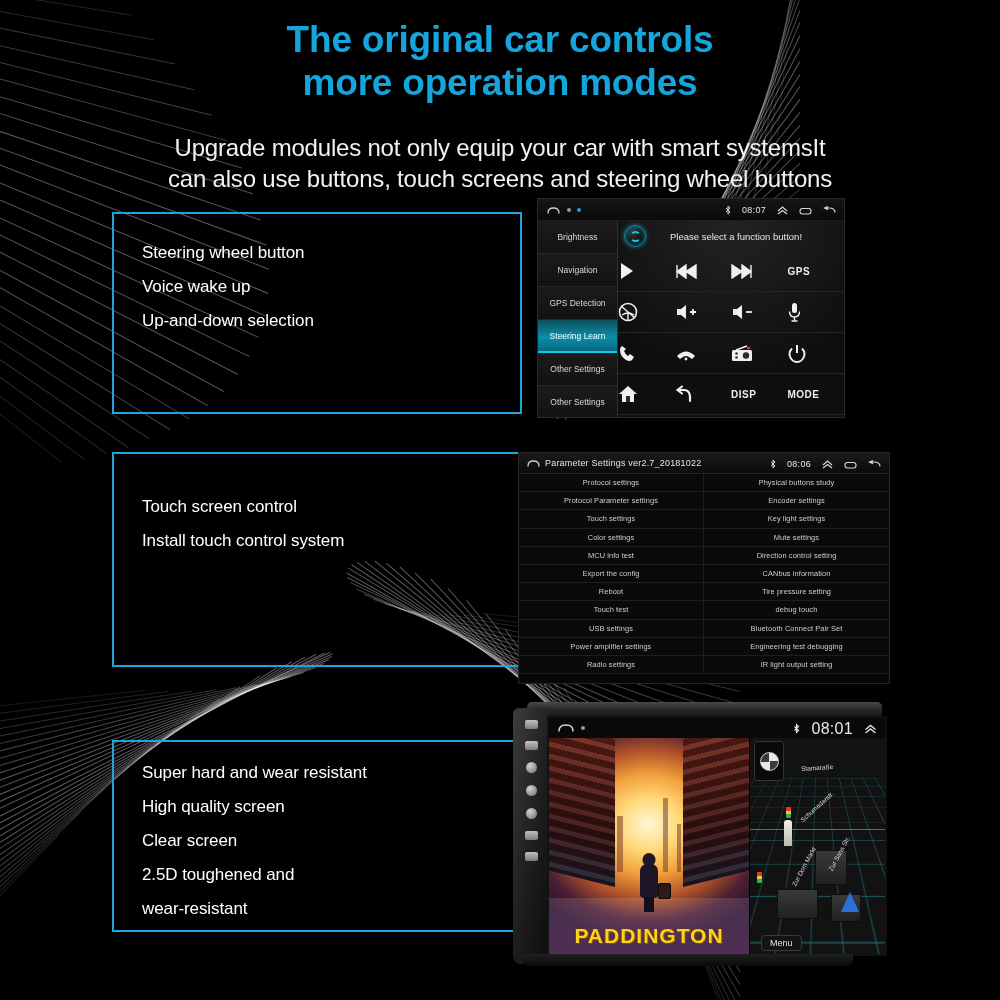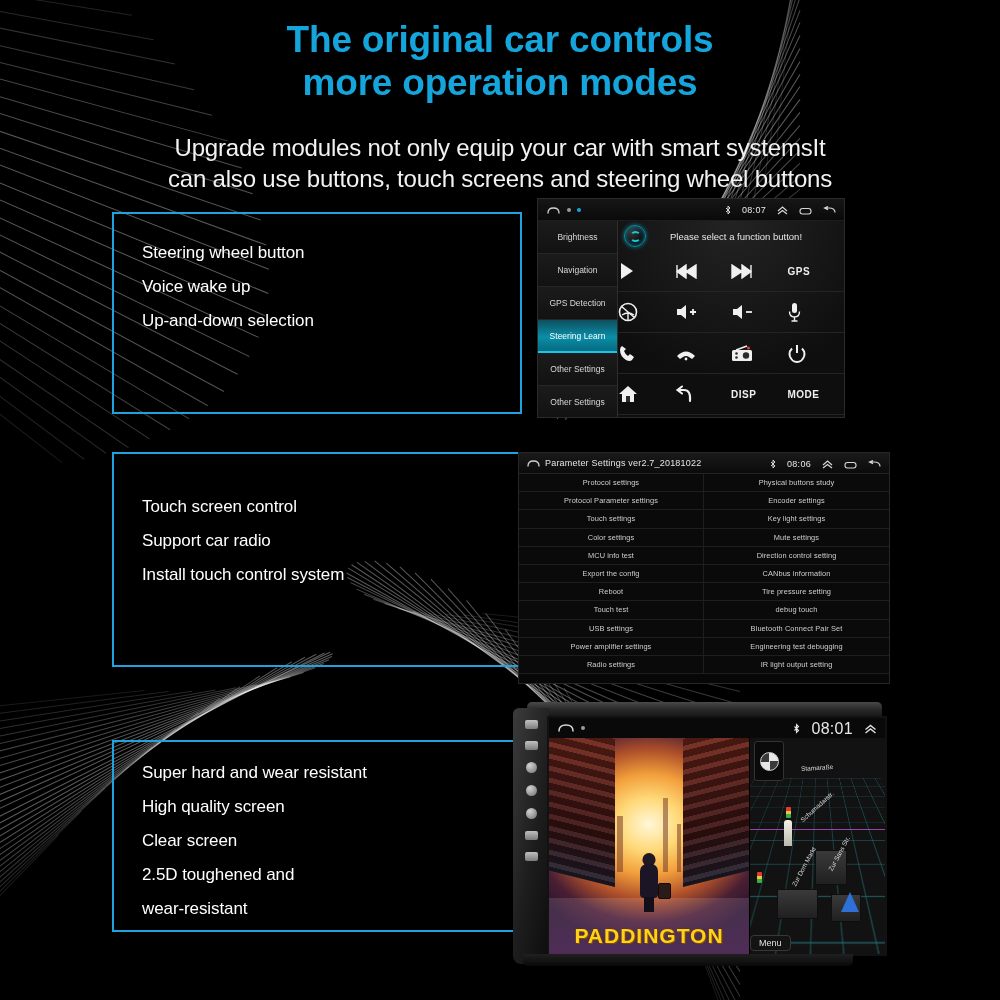--- a/index.html
+++ b/index.html
@@ -172,21 +172,21 @@
   .map-block { position:absolute; background:linear-gradient(#3a3a3a,#202020); border:1px solid #0e0e0e; }
   .compass { position:absolute; left:4px; top:3px; width:30px; height:40px;
     background:#0a0a0a; border:1px solid #333; border-radius:3px;
     display:flex; align-items:center; justify-content:center; }
   .compass div { width:19px; height:19px; border-radius:50%; border:1px solid #cfcfcf;
     background:conic-gradient(#e8e8e8 0 25%,#3a3a3a 25% 50%,#e8e8e8 50% 75%,#3a3a3a 75%); }
   .nav-arrow { position:absolute; right:26px; bottom:42px; width:0; height:0;
     border-left:9px solid transparent; border-right:9px solid transparent;
     border-bottom:20px solid #2f6fd8; }
   .map-road-label { position:absolute; color:#dcdcdc; font-size:6.5px; white-space:nowrap; }
-  .menu-btn { position:absolute; left:0; bottom:3px; padding:2px 8px;
+  .menu-btn { position:absolute; left:11px; bottom:3px; padding:2px 8px;
     background:#131313; border:1px solid #383838; border-radius:4px;
     font-size:9px; color:#e0e0e0; }
   .landmark { position:absolute; width:8px; height:26px;
     background:linear-gradient(#f2f2ea,#b9b9ac); border-radius:3px 3px 0 0; }
   .traffic { position:absolute; width:5px; height:11px; border-radius:1px;
     background:linear-gradient(#e23b2e 0 33%,#e8c93a 33% 66%,#37b04a 66%); }
   .bezel-bottom { position:absolute; left:18px; bottom:-2px; width:330px; height:12px;
     background:linear-gradient(#202020,#090909); border-radius:0 0 5px 5px; }
 </style>
 </head>
@@ -331,21 +331,20 @@
   <div class="lines">
     <div>Steering wheel button</div>
     <div>Voice wake up</div>
     <div>Up-and-down selection</div>
   </div>
 </div>
 
 <div class="frame" id="frame2">
   <div class="lines" style="padding-top:36px">
     <div>Touch screen control</div>
-    <div>Support car radio</div>
     <div>Install touch control system</div>
   </div>
 </div>
 
 <div class="frame" id="frame3">
   <div class="lines" style="padding-top:14px">
     <div>Super hard and wear resistant</div>
     <div>High quality screen</div>
     <div>Clear screen</div>
     <div>2.5D toughened and</div>

